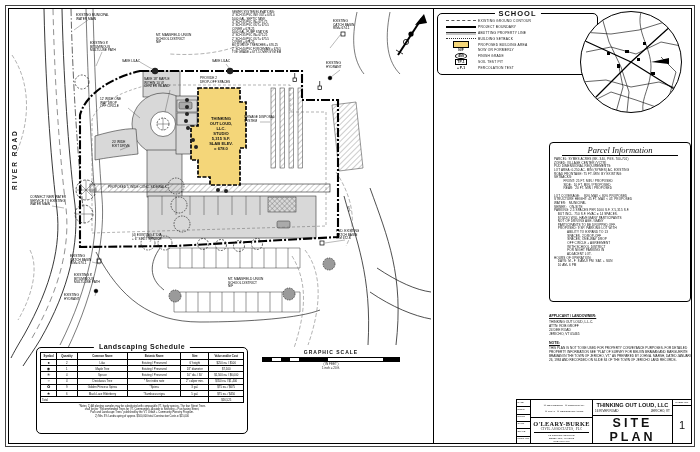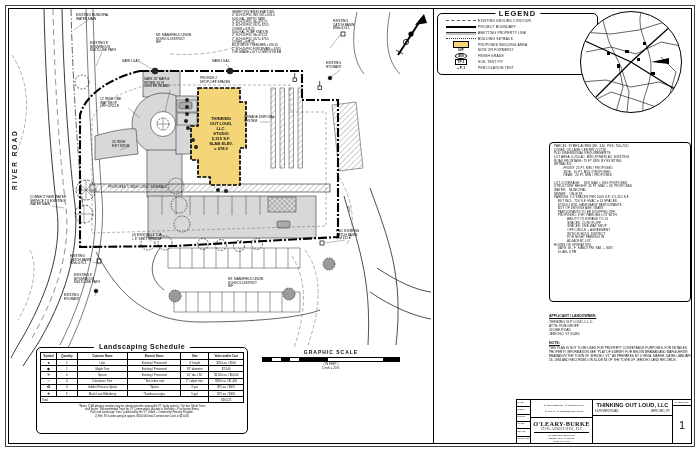--- a/index.html
+++ b/index.html
@@ -337,21 +337,21 @@
       <div class="site-label" style="left: 228px; top: 278px;">MT. MANSFIELD UNION
 SCHOOL DISTRICT
 N/F</div>
       <div class="site-label" style="left: 336px; top: 230px;">FND. EXISTING
 CATCH BASIN
 RIM 672.6</div>
       <div class="site-label" style="left: 349px; top: 206px; transform: rotate(75deg);">676</div>
     </div>
 
   <div class="legend">
-    <div class="legend-title">LEGEND</div>
+    <div class="legend-title">SCHOOL</div>
     <div id="legend-rows">
         <div class="legend-row">
           <span class="legend-sym sym-contour">
             <i></i>
           </span>
           <span class="legend-label">EXISTING GROUND CONTOUR</span>
         </div>
         <div class="legend-row">
           <span class="legend-sym sym-boundary">
             <i></i>
@@ -425,20 +425,21 @@
         <rect x="36" y="52" width="3" height="4"></rect>
           <rect x="62" y="30" width="3" height="3"></rect>
         <rect x="70" y="60" width="4" height="3"></rect>
           <rect x="26" y="40" width="3" height="3"></rect>
         <polygon points="88,46 70,50 88,52"></polygon>
       </g>
     </svg>
   </div>
 
   <div class="parcel">
+    <div class="parcel-title">Parcel Information</div>
     <div class="parcel-body" id="parcel-body">PARCEL: SYMES ACRES (BK. 340, PGS. 700-701)
 ZONED: VILLAGE CENTER (VCTR)
 PUD DIMENSIONAL REQUIREMENTS:
 LOT AREA: 0.250 AC. MIN (SYMES) AC. EXISTING
 ROAD FRONTAGE: 75 FT. MIN  BY EXISTING
 SETBACKS:
           FRONT: 25 FT. MIN / PROPOSED
           SIDE:  10 FT. MIN / PROPOSED
           REAR:  20 FT. MIN / PROPOSED
 
@@ -584,20 +585,21 @@
           <div>ESSEX JCT., VT 05452</div>
           <div>(802) 878-9990</div>
         </div>
     </div>
     <div class="tb-col3">
       <div class="tb-proj">THINKING OUT LOUD, LLC</div>
       <div class="tb-projaddr">
         <span>16 RIVER ROAD</span>
         <span>JERICHO, VT</span>
       </div>
+      <div class="tb-title">SITE PLAN</div>
     </div>
     <div class="tb-col4">
       <div class="tb-sheetlabel">SHEET NO.</div>
       <div class="tb-sheetnum">1</div>
     </div>
   </div>
 
 </div>
 
 </body></html>

